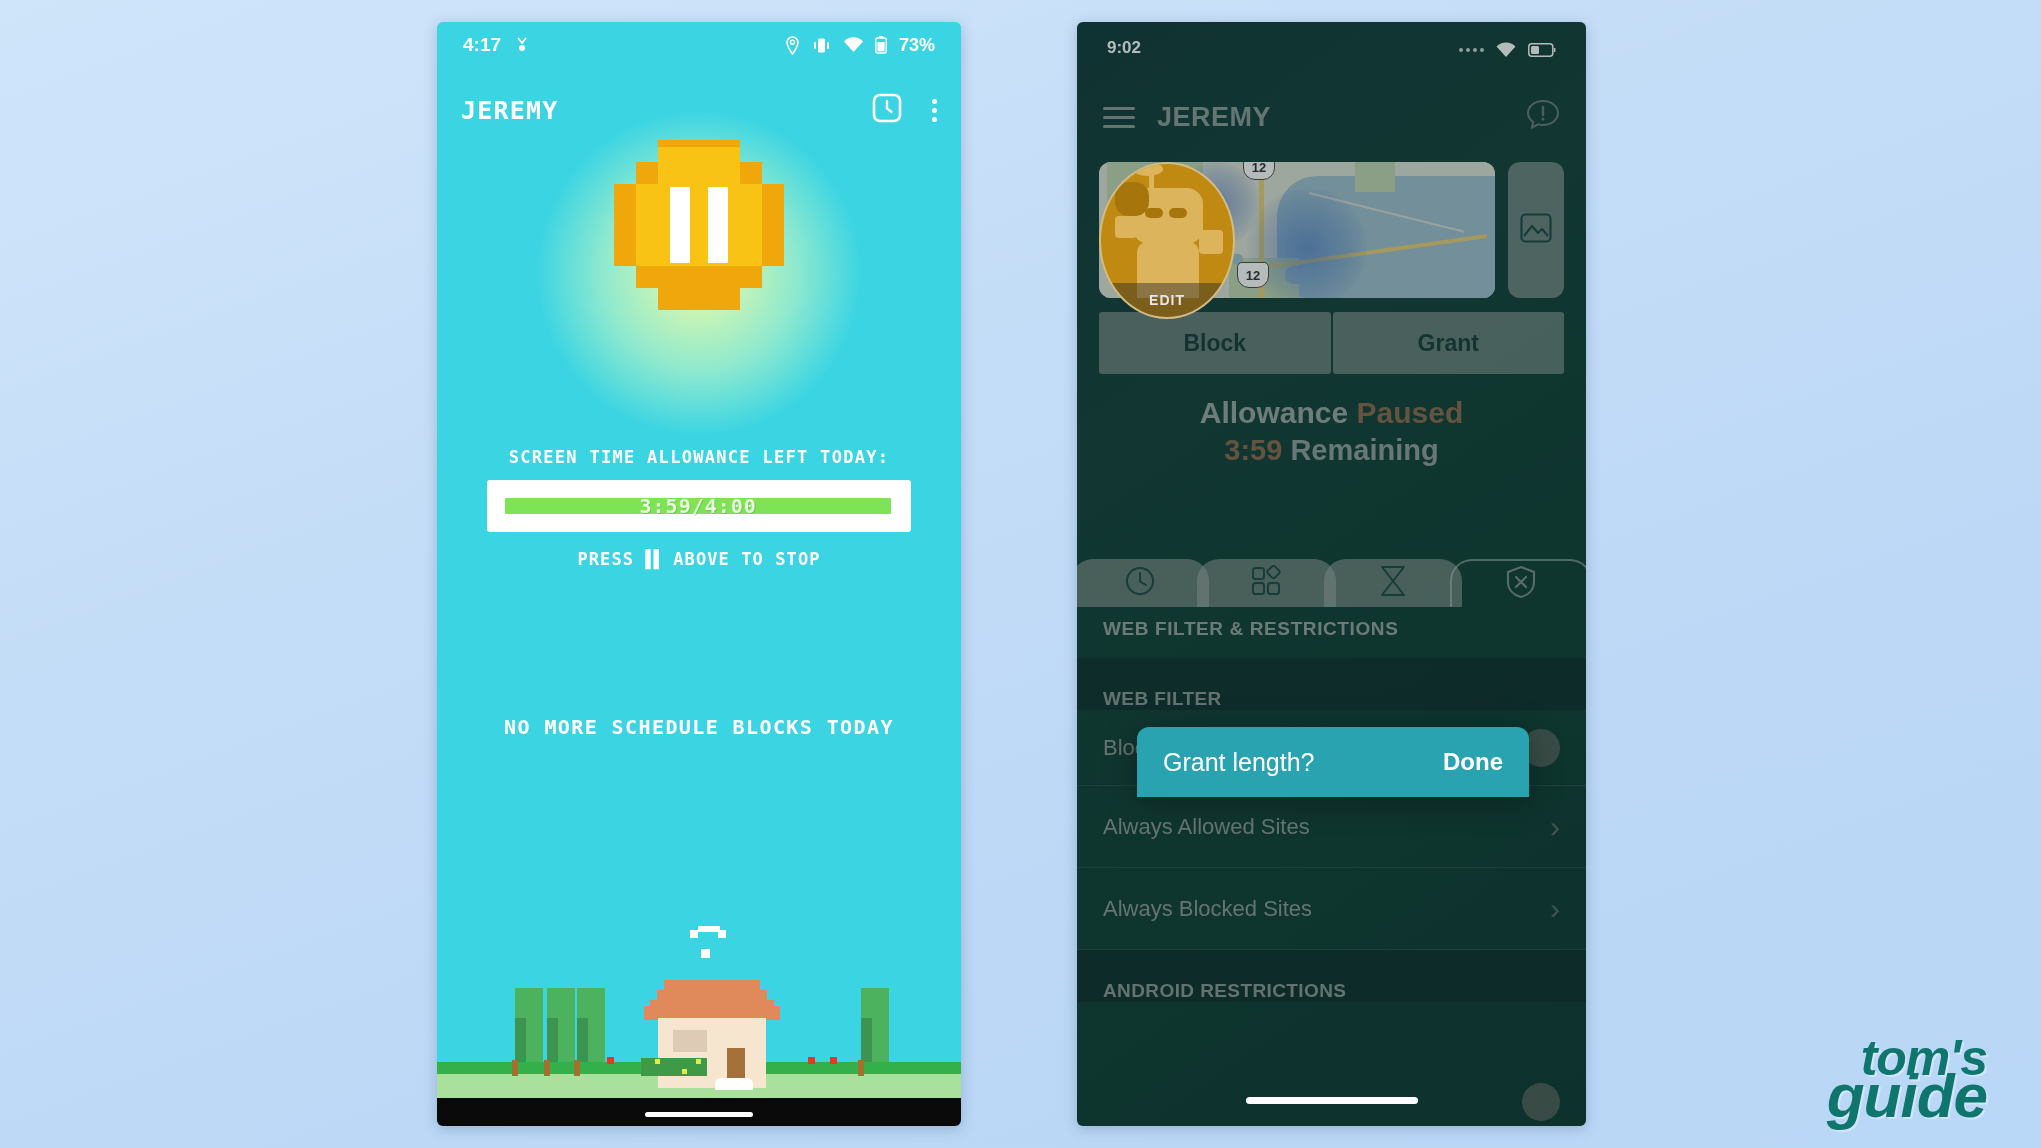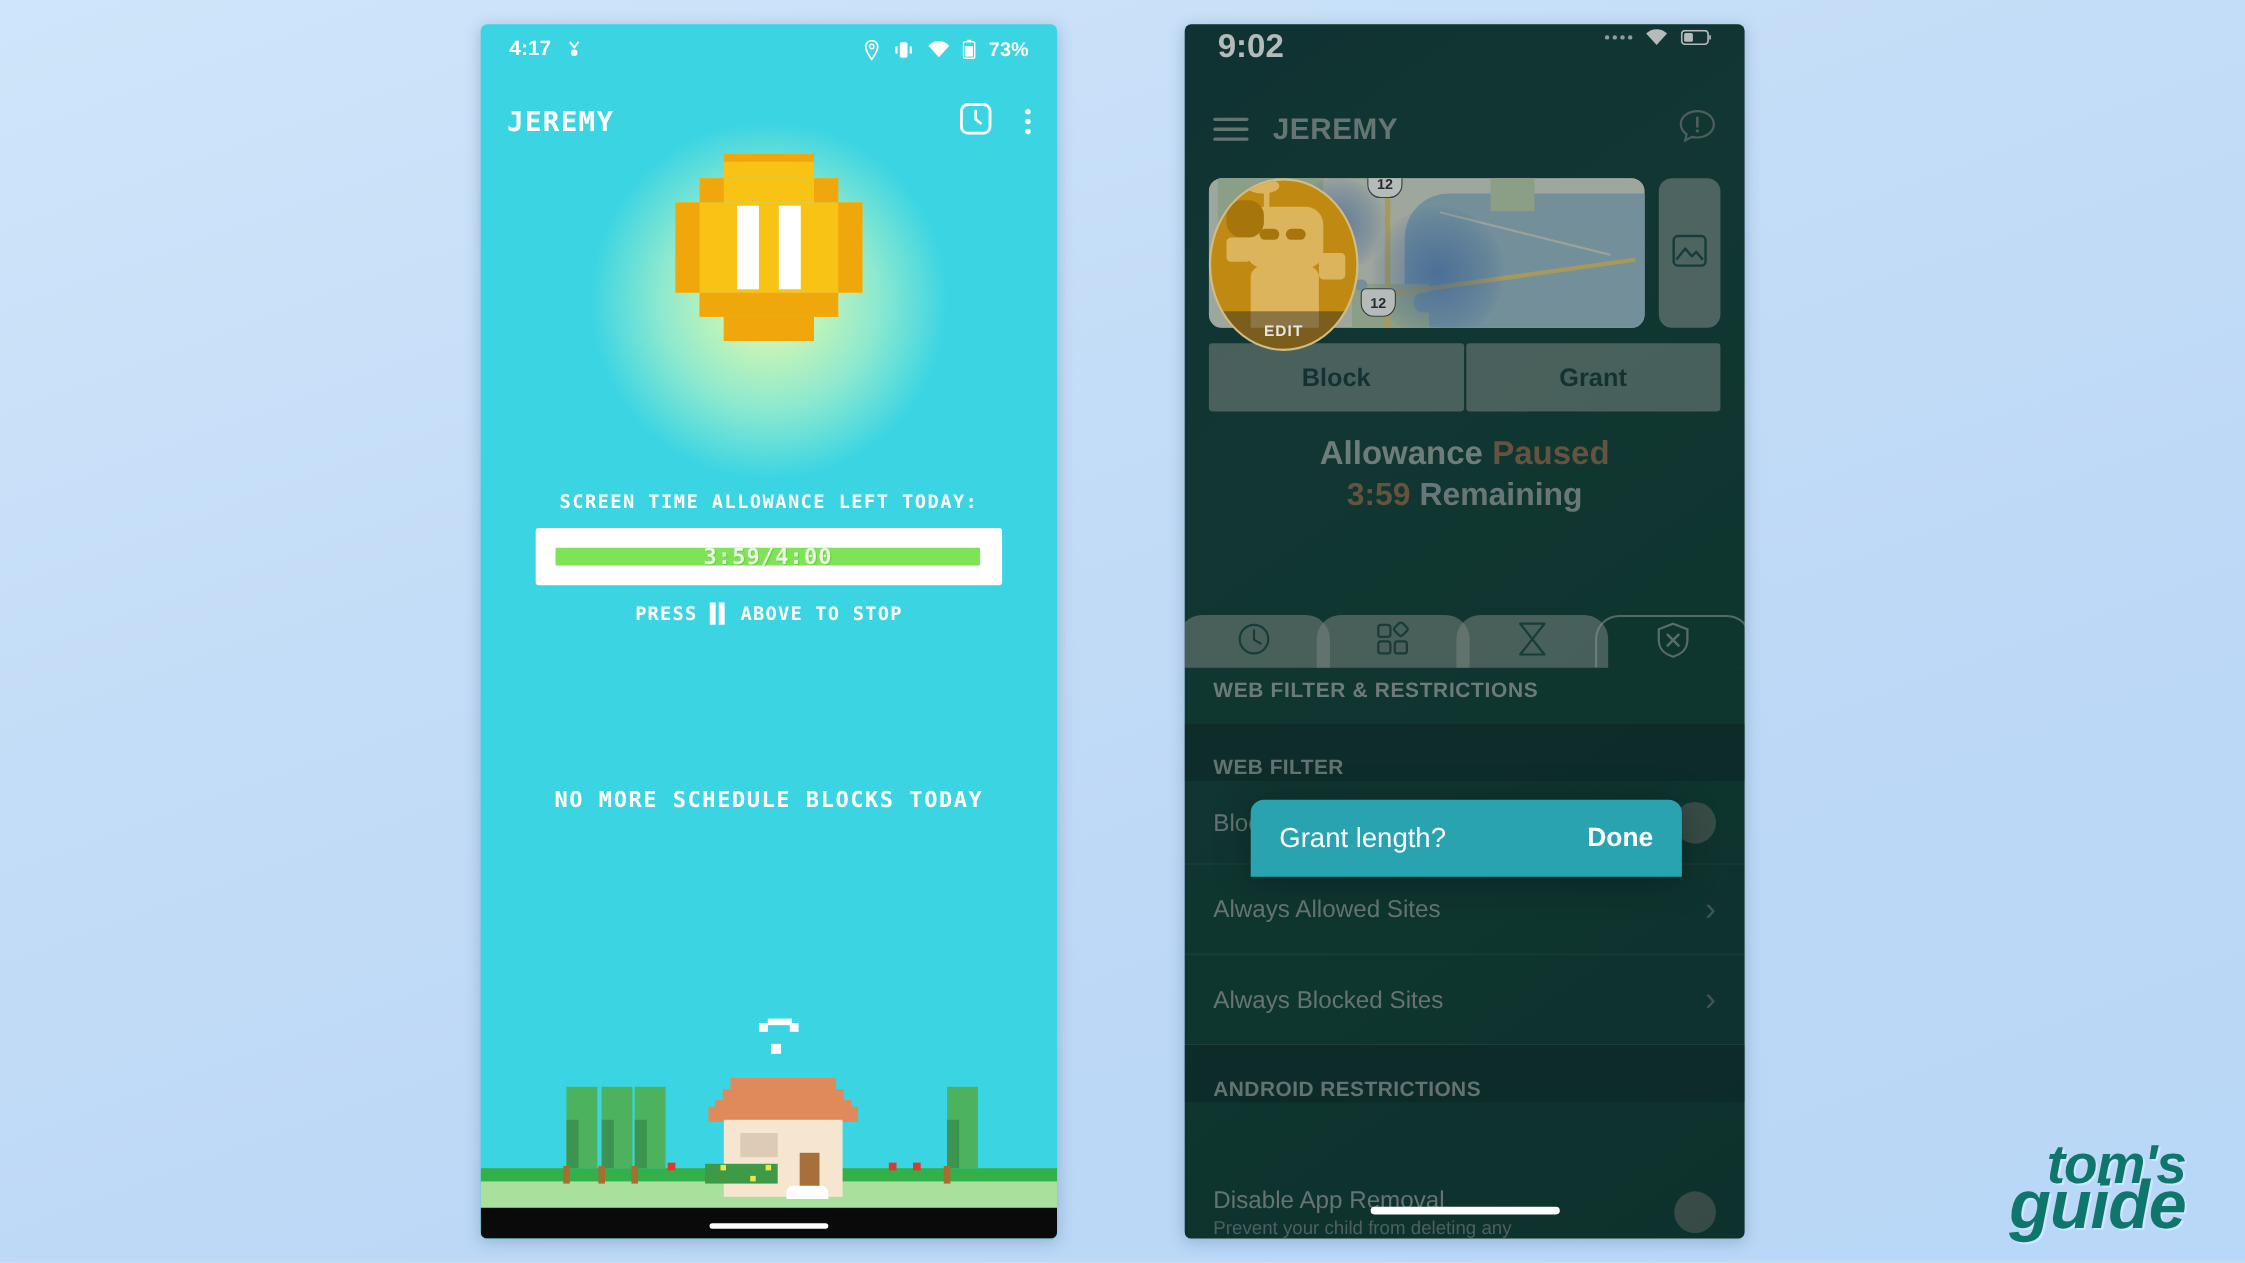--- a/index.html
+++ b/index.html
@@ -142,22 +142,22 @@
   
   #phone2 {
     left: 1077px; top: 22px;
     width: 509px; height: 1104px;
     background: linear-gradient(145deg, #123c3c 0%, #16423c 30%, #124037 60%, #0f3a33 100%);
   }
   #p2-dim { position: absolute; inset: 0; background: rgba(10,30,30,.30); pointer-events: none; }
 
   #p2-status {
     position: absolute; left: 0; top: 0; width: 100%;
-    height: 52px; display: flex; align-items: flex-start;
-    padding: 4px 30px; color: #fff; font-size: 30px; font-weight: 700;
+    height: 52px; display: flex; align-items: flex-end;
+    padding: 16px 30px; color: #fff; font-size: 17px; font-weight: 700;
   }
   #p2-status .right { margin-left: auto; display: flex; align-items: center; gap: 11px; }
   .sig-dots { display: flex; gap: 3px; align-items: flex-end; }
   .sig-dots i { width: 4px; height: 4px; background: rgba(255,255,255,.78); border-radius: 50%; display:block; }
 
   #p2-header {
     position: absolute; left: 0; top: 66px; width: 100%;
     height: 58px; display: flex; align-items: center; padding: 0 26px; gap: 22px;
   }
   .burger { display: flex; flex-direction: column; gap: 6px; width: 32px; }
@@ -575,24 +575,20 @@
     <span class="chev">›</span>
   </div>
   <div class="p2-row" style="top:846px; height:82px;">
     <span class="rowtitle">Always Blocked Sites</span>
     <span class="chev">›</span>
   </div>
   <div class="p2-hdr" style="top:928px; height:52px;">
     <span>ANDROID RESTRICTIONS</span>
   </div>
   <div class="p2-row" style="top:1040px; height:80px; border-bottom:none;">
-    <span style="display:flex; flex-direction:column;">
-      <span class="rowtitle">Disable App Removal</span>
-      <span class="rowsub">Prevent your child from deleting any</span>
-    </span>
     <span class="toggle"></span>
   </div>
 
   <div id="p2-dim"></div>
 
   <div id="p2-popover">
     <div id="pop-head">
       <span id="pop-title">Grant length?</span>
       <span id="pop-done">Done</span>
     </div>

